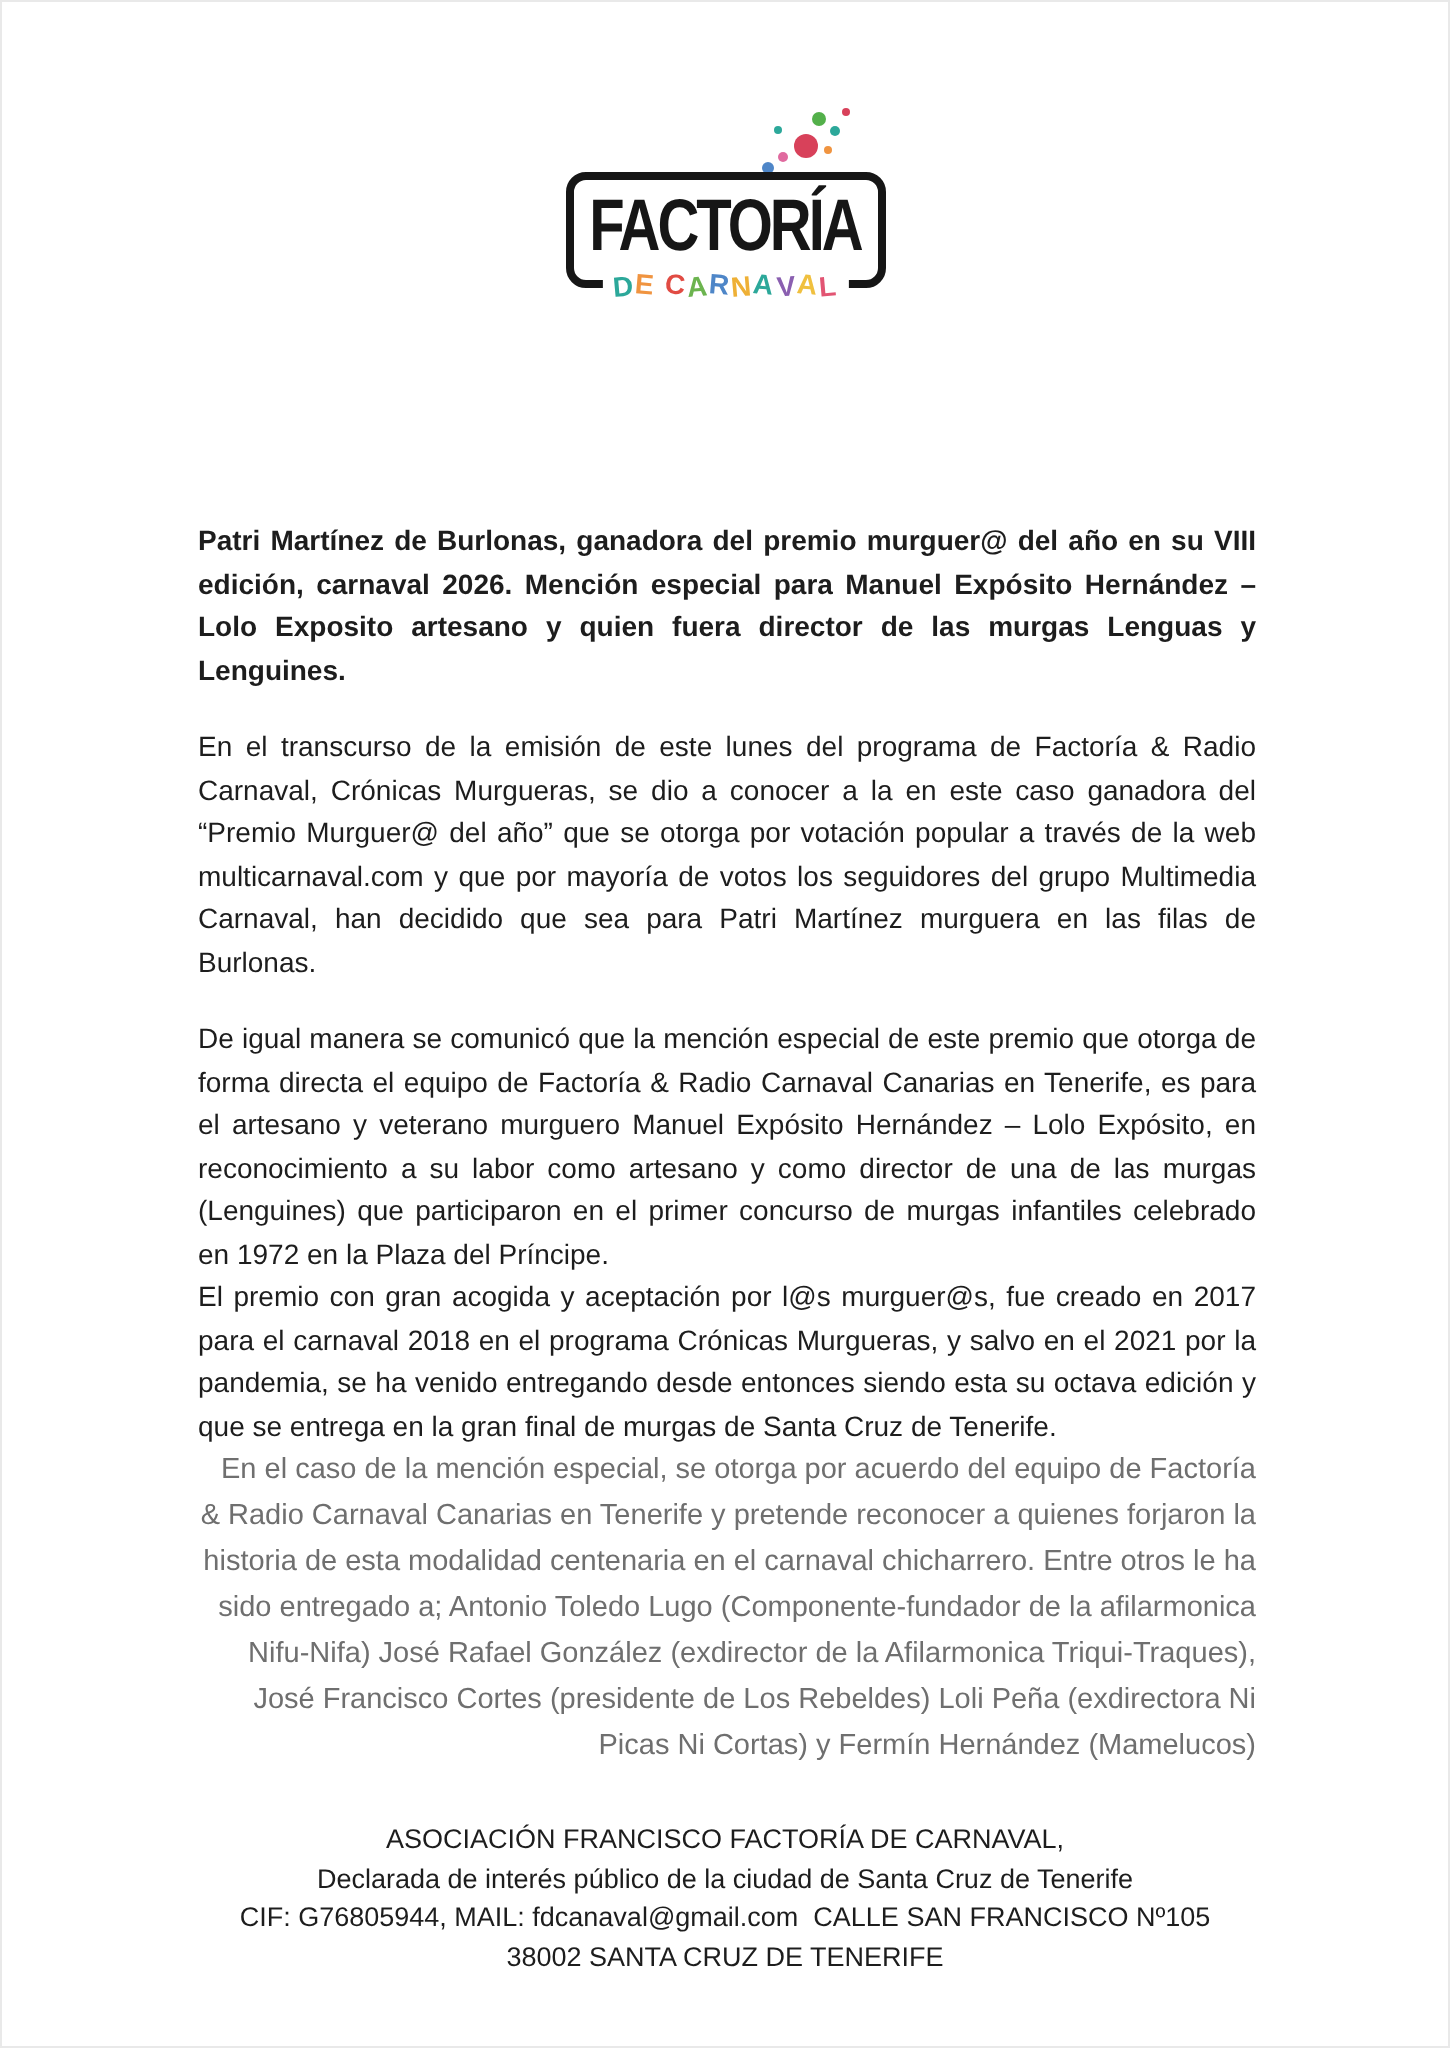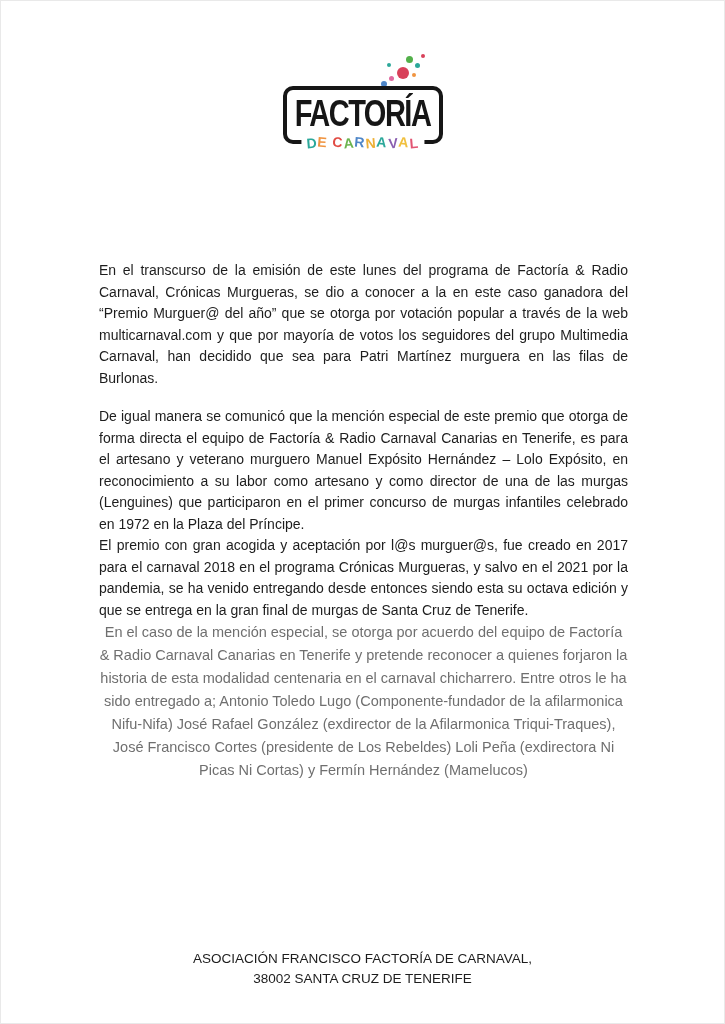--- a/index.html
+++ b/index.html
@@ -63,21 +63,21 @@
     margin:0;
     font-size:14px;
     line-height:21.5px;
     color:var(--text, #1d1d1d);
     text-align:justify;
   }
   .headline { font-weight:bold; }
   .gap-after { margin-bottom:17px; }
   .muted {
     color:var(--muted, #6f6f6f);
-    text-align:center;
+    text-align:right;
     font-size:14.5px;
     line-height:23px;
   }
 
   
   .footer {
     margin-top:auto;
     margin-bottom:36px;
     text-align:center;
     font-size:13.5px;
@@ -104,24 +104,27 @@
           <i style="left: 0px; top: 27px; width: 6px; height: 6px; background: rgb(78, 134, 200);"></i>
         </div>
       <div class="logo-frame">
         <div class="logo-title">FACTORÍA</div>
         <div class="logo-subtitle" id="logo-subtitle"><span style="color: rgb(44, 168, 154);">D</span><span style="color: rgb(240, 148, 64);">E</span><span class="sp"></span><span style="color: rgb(225, 75, 67);">C</span><span style="color: rgb(108, 180, 79);">A</span><span style="color: rgb(78, 134, 200);">R</span><span style="color: rgb(238, 176, 54);">N</span><span style="color: rgb(44, 168, 154);">A</span><span style="color: rgb(138, 95, 176);">V</span><span style="color: rgb(240, 192, 63);">A</span><span style="color: rgb(226, 85, 115);">L</span></div>
       </div>
     </div>
   </div>
 
   <div class="content">
+    <p class="para headline gap-after">Patri Martínez de Burlonas, ganadora del premio murguer@ del año en su VIII edición, carnaval 2026. Mención especial para Manuel Expósito Hernández – Lolo Exposito artesano y quien fuera director de las murgas Lenguas y Lenguines.</p>
     <p class="para gap-after">En el transcurso de la emisión de este lunes del programa de Factoría &amp; Radio Carnaval, Crónicas Murgueras, se dio a conocer a la en este caso ganadora del “Premio Murguer@ del año” que se otorga por votación popular a través de la web multicarnaval.com y que por mayoría de votos los seguidores del grupo Multimedia Carnaval, han decidido que sea para Patri Martínez murguera en las filas de Burlonas.</p>
     <p class="para">De igual manera se comunicó que la mención especial de este premio que otorga de forma directa el equipo de Factoría &amp; Radio Carnaval Canarias en Tenerife, es para el artesano y veterano murguero Manuel Expósito Hernández – Lolo Expósito, en reconocimiento a su labor como artesano y como director de una de las murgas (Lenguines) que participaron en el primer concurso de murgas infantiles celebrado en 1972 en la Plaza del Príncipe.</p>
     <p class="para">El premio con gran acogida y aceptación por l@s murguer@s, fue creado en 2017 para el carnaval 2018 en el programa Crónicas Murgueras, y salvo en el 2021 por la pandemia, se ha venido entregando desde entonces siendo esta su octava edición y que se entrega en la gran final de murgas de Santa Cruz de Tenerife.</p>
     <p class="para muted">En el caso de la mención especial, se otorga por acuerdo del equipo de Factoría &amp; Radio Carnaval Canarias en Tenerife y pretende reconocer a quienes forjaron la historia de esta modalidad centenaria en el carnaval chicharrero. Entre otros le ha sido entregado a; Antonio Toledo Lugo (Componente-fundador de la afilarmonica Nifu-Nifa) José Rafael González (exdirector de la Afilarmonica Triqui-Traques), José Francisco Cortes (presidente de Los Rebeldes) Loli Peña (exdirectora Ni Picas Ni Cortas) y Fermín Hernández (Mamelucos)</p>
   </div>
 
   <div class="footer">
     <div>ASOCIACIÓN FRANCISCO FACTORÍA DE CARNAVAL,</div>
+    <div>Declarada de interés público de la ciudad de Santa Cruz de Tenerife</div>
+    <div>CIF: G76805944, MAIL: fdcanaval@gmail.com&nbsp; CALLE SAN FRANCISCO Nº105</div>
     <div>38002 SANTA CRUZ DE TENERIFE</div>
   </div>
 
 </div>
 
 </body></html>

